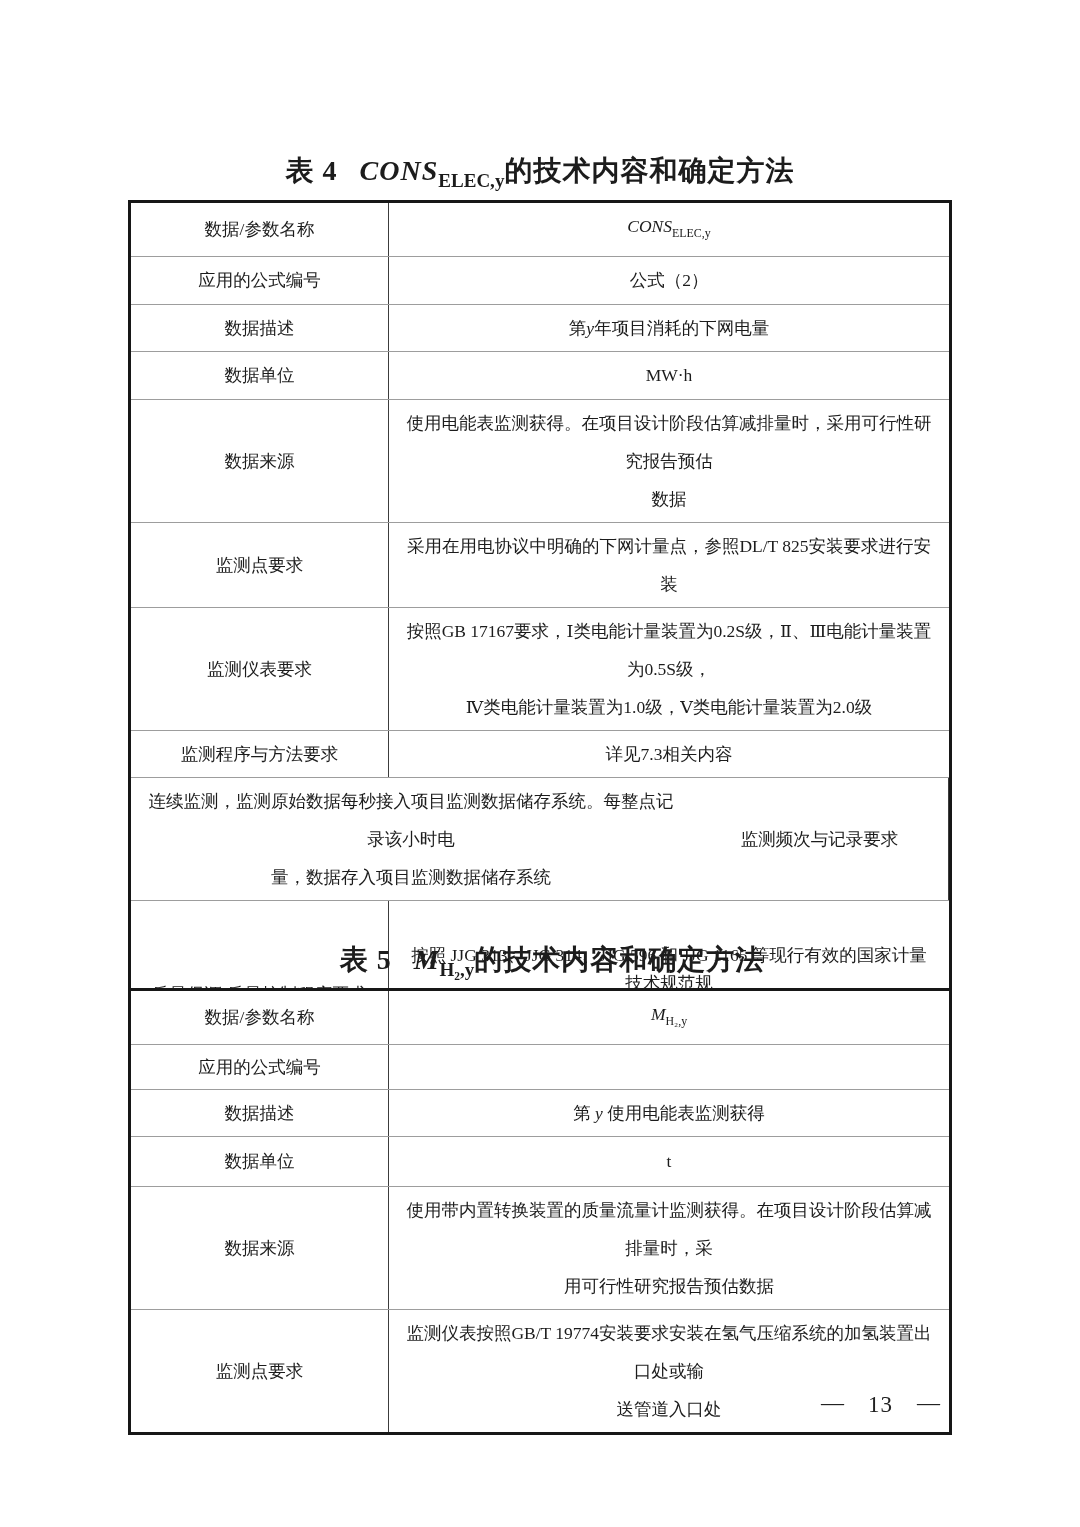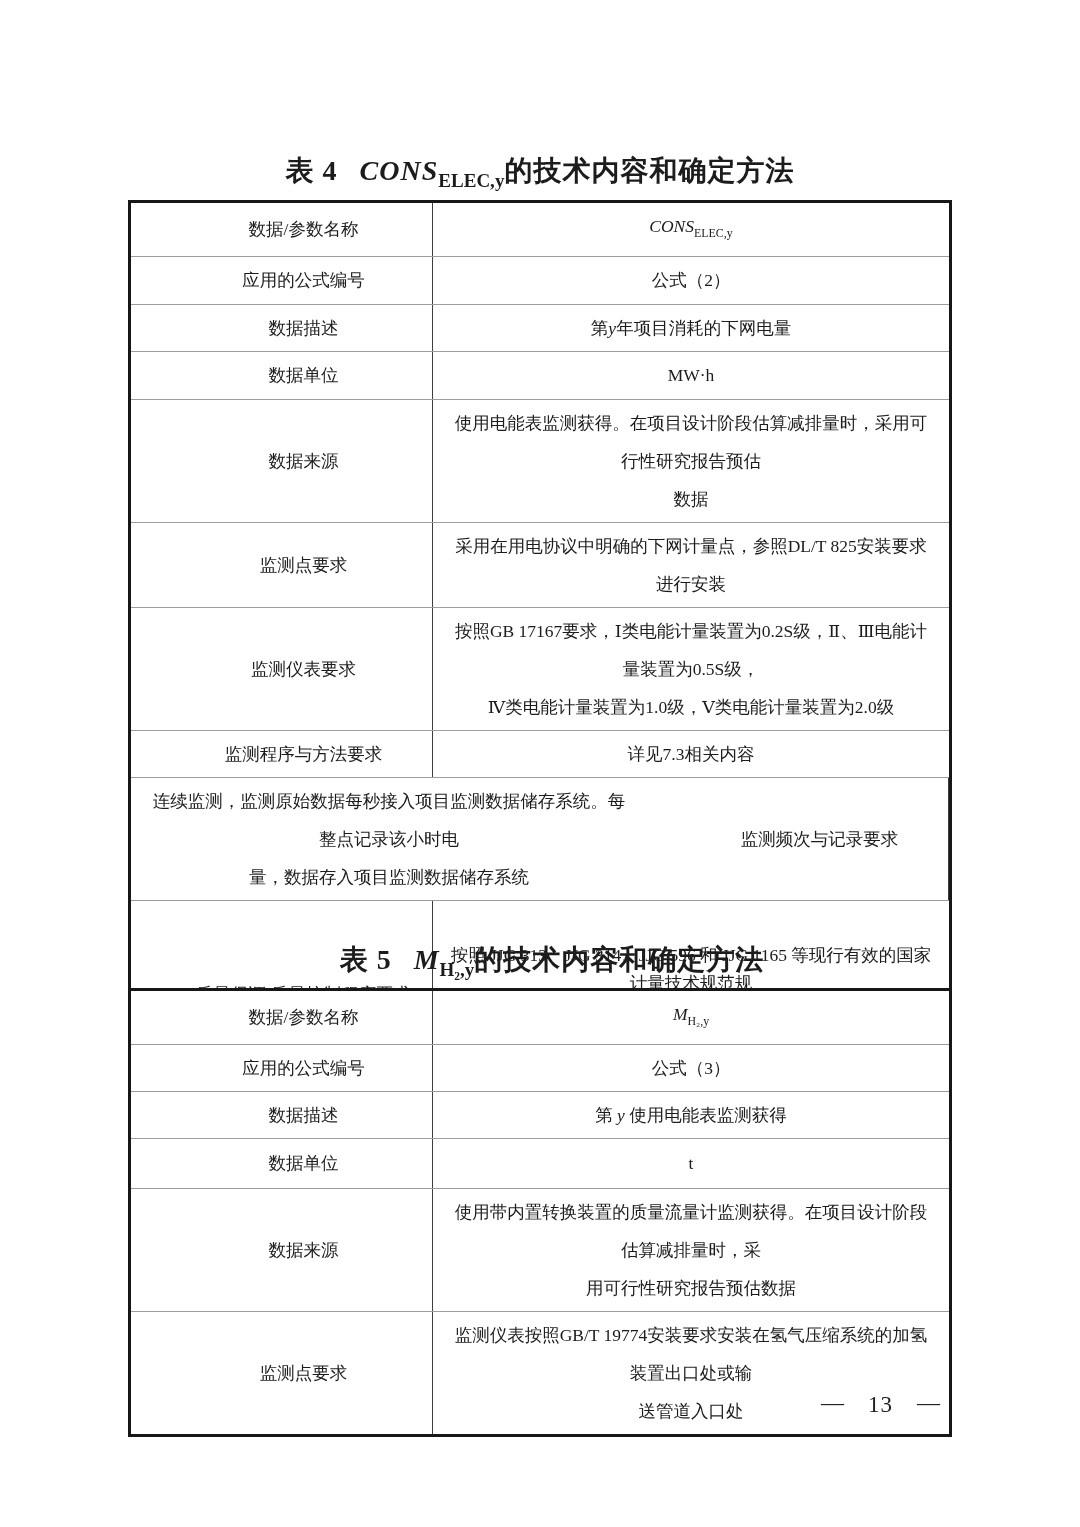--- a/index.html
+++ b/index.html
@@ -47,21 +47,20 @@
     text-align: center;
     font-size: 17.5px;
     box-sizing: border-box;
   }
   .cell.label {
     width: 258px;
     flex: none;
     border-right: 1.5px solid #3c3c3c;
     padding: 4px 8px;
     line-height: 24px;
-    margin-left: 44px;
   }
   .cell.value {
     flex: 1;
     padding: 4px 16px;
     line-height: 38px;
   }
   .cell.value.tight { line-height: 28.5px; margin-top: 36px; }
   .footer {
     position: absolute;
     top: 1392px;
@@ -158,23 +157,20 @@
 
   <div class="tbl" style="top:988px;">
     <div class="row" style="min-height:48px">
       <div class="cell label">数据/参数名称</div>
       <div class="cell value">
           <span><span class="var">M</span><sub>H₂,y</sub></span>
         </div>
     </div>
     <div class="row" style="min-height:45px">
       <div class="cell label">应用的公式编号</div>
-      <div class="cell value">
-          <span><span>公式（3）</span></span>
-        </div>
     </div>
     <div class="row" style="min-height:45px">
       <div class="cell label">数据描述</div>
       <div class="cell value">
           <span><span>第 </span><span class="var">y</span><span> 使用电能表监测获得</span></span>
         </div>
     </div>
     <div class="row" style="min-height:50px">
       <div class="cell label">数据单位</div>
       <div class="cell value">

